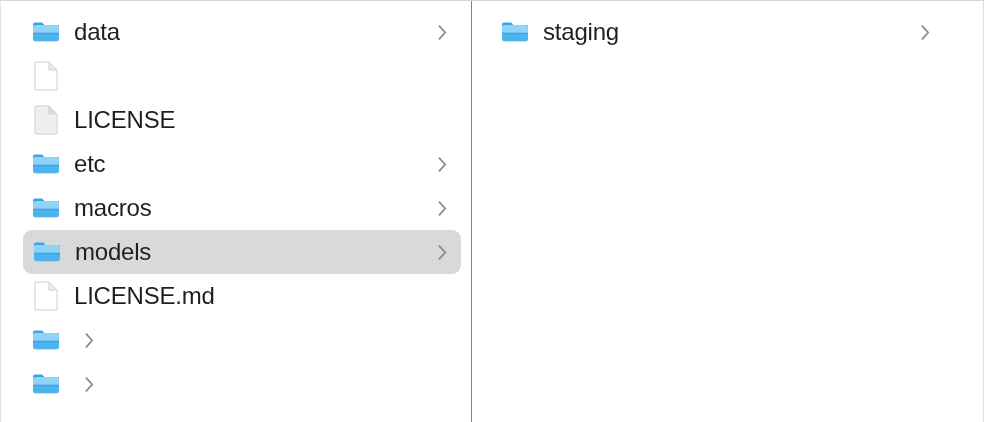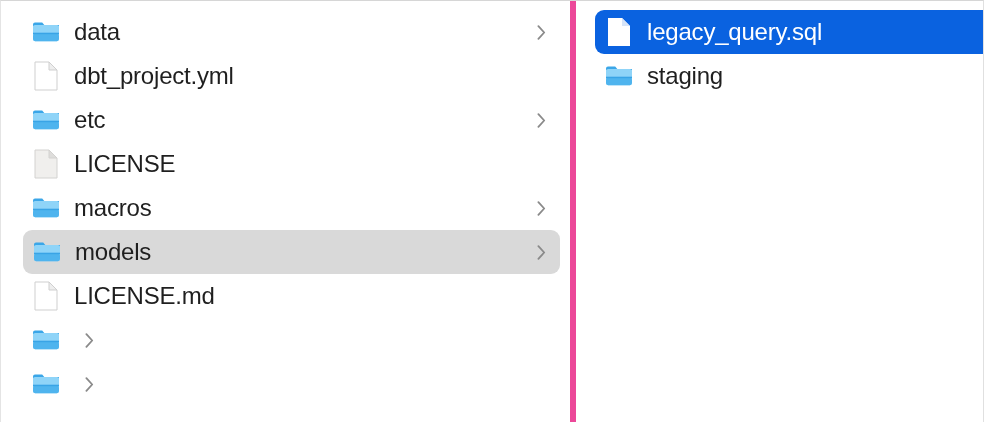--- a/index.html
+++ b/index.html
@@ -31,22 +31,22 @@
 
   .column {
     position: relative;
     height: 100%;
     box-sizing: border-box;
     padding-top: 9px;
     background: #ffffff;
     flex: 0 0 auto;
   }
   .column--first {
-    width: 575px;
-    border-right: 6px solid #ec4899;
+    width: 471px;
+    border-right: 1px solid #ec4899;
   }
   .column--second {
     width: 493px;
   }
 
   .row {
     position: relative;
     display: flex;
     align-items: center;
     height: 44px;
@@ -130,38 +130,21 @@
   </svg>
         </span>
       </div>
       <div class="row">
         <span class="row-icon">
   <svg width="24" height="30" viewBox="0 0 24 30">
     <path d="M1 1h14l8 8v20H1z" fill="#ffffff" stroke="#cfcfcf" stroke-width="1"></path>
     <path d="M15 1l8 8h-8z" fill="#eeeeee" stroke="#cfcfcf" stroke-width="1"></path>
   </svg>
         </span>
-        <span class="row-label">dbt_project.yml</span>
         <span class="row-chevron is-hidden">
-  <svg width="9" height="15" viewBox="0 0 9 15">
-    <path d="M1.4 1.2L7.2 7.5 1.4 13.8" fill="none" stroke="#8a8a8a" stroke-width="1.8" stroke-linecap="round" stroke-linejoin="round"></path>
-  </svg>
-        </span>
-      </div>
-      <div class="row">
-        <span class="row-icon">
-  <svg width="28" height="24" viewBox="0 0 28 24">
-    <path d="M1 4.5a2 2 0 0 1 2-2h7.2l2.1 2.4H27v1.6H1z" fill="#3aa6e8"></path>
-    <rect x="1" y="5" width="26" height="16.2" rx="2.1" fill="#8fd4f8"></rect>
-    <rect x="1" y="13.6" width="26" height="7.6" rx="2.1" fill="#4fb4ee"></rect>
-    <rect x="1" y="12.7" width="26" height="1.5" fill="#39a4e6"></rect>
-  </svg>
-        </span>
-        <span class="row-label">etc</span>
-        <span class="row-chevron">
   <svg width="9" height="15" viewBox="0 0 9 15">
     <path d="M1.4 1.2L7.2 7.5 1.4 13.8" fill="none" stroke="#8a8a8a" stroke-width="1.8" stroke-linecap="round" stroke-linejoin="round"></path>
   </svg>
         </span>
       </div>
       <div class="row">
         <span class="row-icon">
   <svg width="24" height="30" viewBox="0 0 24 30">
     <path d="M1 1h14l8 8v20H1z" fill="#f0efed" stroke="#d3d2d0" stroke-width="1"></path>
     <path d="M15 1l8 8h-8z" fill="#dedddb" stroke="#d3d2d0" stroke-width="1"></path>
@@ -176,20 +159,36 @@
       </div>
       <div class="row">
         <span class="row-icon">
   <svg width="28" height="24" viewBox="0 0 28 24">
     <path d="M1 4.5a2 2 0 0 1 2-2h7.2l2.1 2.4H27v1.6H1z" fill="#3aa6e8"></path>
     <rect x="1" y="5" width="26" height="16.2" rx="2.1" fill="#8fd4f8"></rect>
     <rect x="1" y="13.6" width="26" height="7.6" rx="2.1" fill="#4fb4ee"></rect>
     <rect x="1" y="12.7" width="26" height="1.5" fill="#39a4e6"></rect>
   </svg>
         </span>
+        <span class="row-label">etc</span>
+        <span class="row-chevron">
+  <svg width="9" height="15" viewBox="0 0 9 15">
+    <path d="M1.4 1.2L7.2 7.5 1.4 13.8" fill="none" stroke="#8a8a8a" stroke-width="1.8" stroke-linecap="round" stroke-linejoin="round"></path>
+  </svg>
+        </span>
+      </div>
+      <div class="row">
+        <span class="row-icon">
+  <svg width="28" height="24" viewBox="0 0 28 24">
+    <path d="M1 4.5a2 2 0 0 1 2-2h7.2l2.1 2.4H27v1.6H1z" fill="#3aa6e8"></path>
+    <rect x="1" y="5" width="26" height="16.2" rx="2.1" fill="#8fd4f8"></rect>
+    <rect x="1" y="13.6" width="26" height="7.6" rx="2.1" fill="#4fb4ee"></rect>
+    <rect x="1" y="12.7" width="26" height="1.5" fill="#39a4e6"></rect>
+  </svg>
+        </span>
         <span class="row-label">macros</span>
         <span class="row-chevron">
   <svg width="9" height="15" viewBox="0 0 9 15">
     <path d="M1.4 1.2L7.2 7.5 1.4 13.8" fill="none" stroke="#8a8a8a" stroke-width="1.8" stroke-linecap="round" stroke-linejoin="round"></path>
   </svg>
         </span>
       </div>
       <div class="row is-selected-inactive">
         <span class="row-icon">
   <svg width="28" height="24" viewBox="0 0 28 24">
@@ -245,34 +244,20 @@
   </svg>
         </span>
         <span class="row-chevron">
   <svg width="9" height="15" viewBox="0 0 9 15">
     <path d="M1.4 1.2L7.2 7.5 1.4 13.8" fill="none" stroke="#8a8a8a" stroke-width="1.8" stroke-linecap="round" stroke-linejoin="round"></path>
   </svg>
         </span>
       </div>
     </div>
   <div class="column column--second">
-      <div class="row is-selected-active">
-        <span class="row-icon">
-  <svg width="24" height="30" viewBox="0 0 24 30">
-    <path d="M1 1h14l8 8v20H1z" fill="#ffffff" stroke="none" stroke-width="0"></path>
-    <path d="M15 1l8 8h-8z" fill="#d6e4f8" stroke="none" stroke-width="0"></path>
-  </svg>
-        </span>
-        <span class="row-label">legacy_query.sql</span>
-        <span class="row-chevron is-hidden">
-  <svg width="9" height="15" viewBox="0 0 9 15">
-    <path d="M1.4 1.2L7.2 7.5 1.4 13.8" fill="none" stroke="#ffffff" stroke-width="1.8" stroke-linecap="round" stroke-linejoin="round"></path>
-  </svg>
-        </span>
-      </div>
       <div class="row">
         <span class="row-icon">
   <svg width="28" height="24" viewBox="0 0 28 24">
     <path d="M1 4.5a2 2 0 0 1 2-2h7.2l2.1 2.4H27v1.6H1z" fill="#3aa6e8"></path>
     <rect x="1" y="5" width="26" height="16.2" rx="2.1" fill="#8fd4f8"></rect>
     <rect x="1" y="13.6" width="26" height="7.6" rx="2.1" fill="#4fb4ee"></rect>
     <rect x="1" y="12.7" width="26" height="1.5" fill="#39a4e6"></rect>
   </svg>
         </span>
         <span class="row-label">staging</span>

